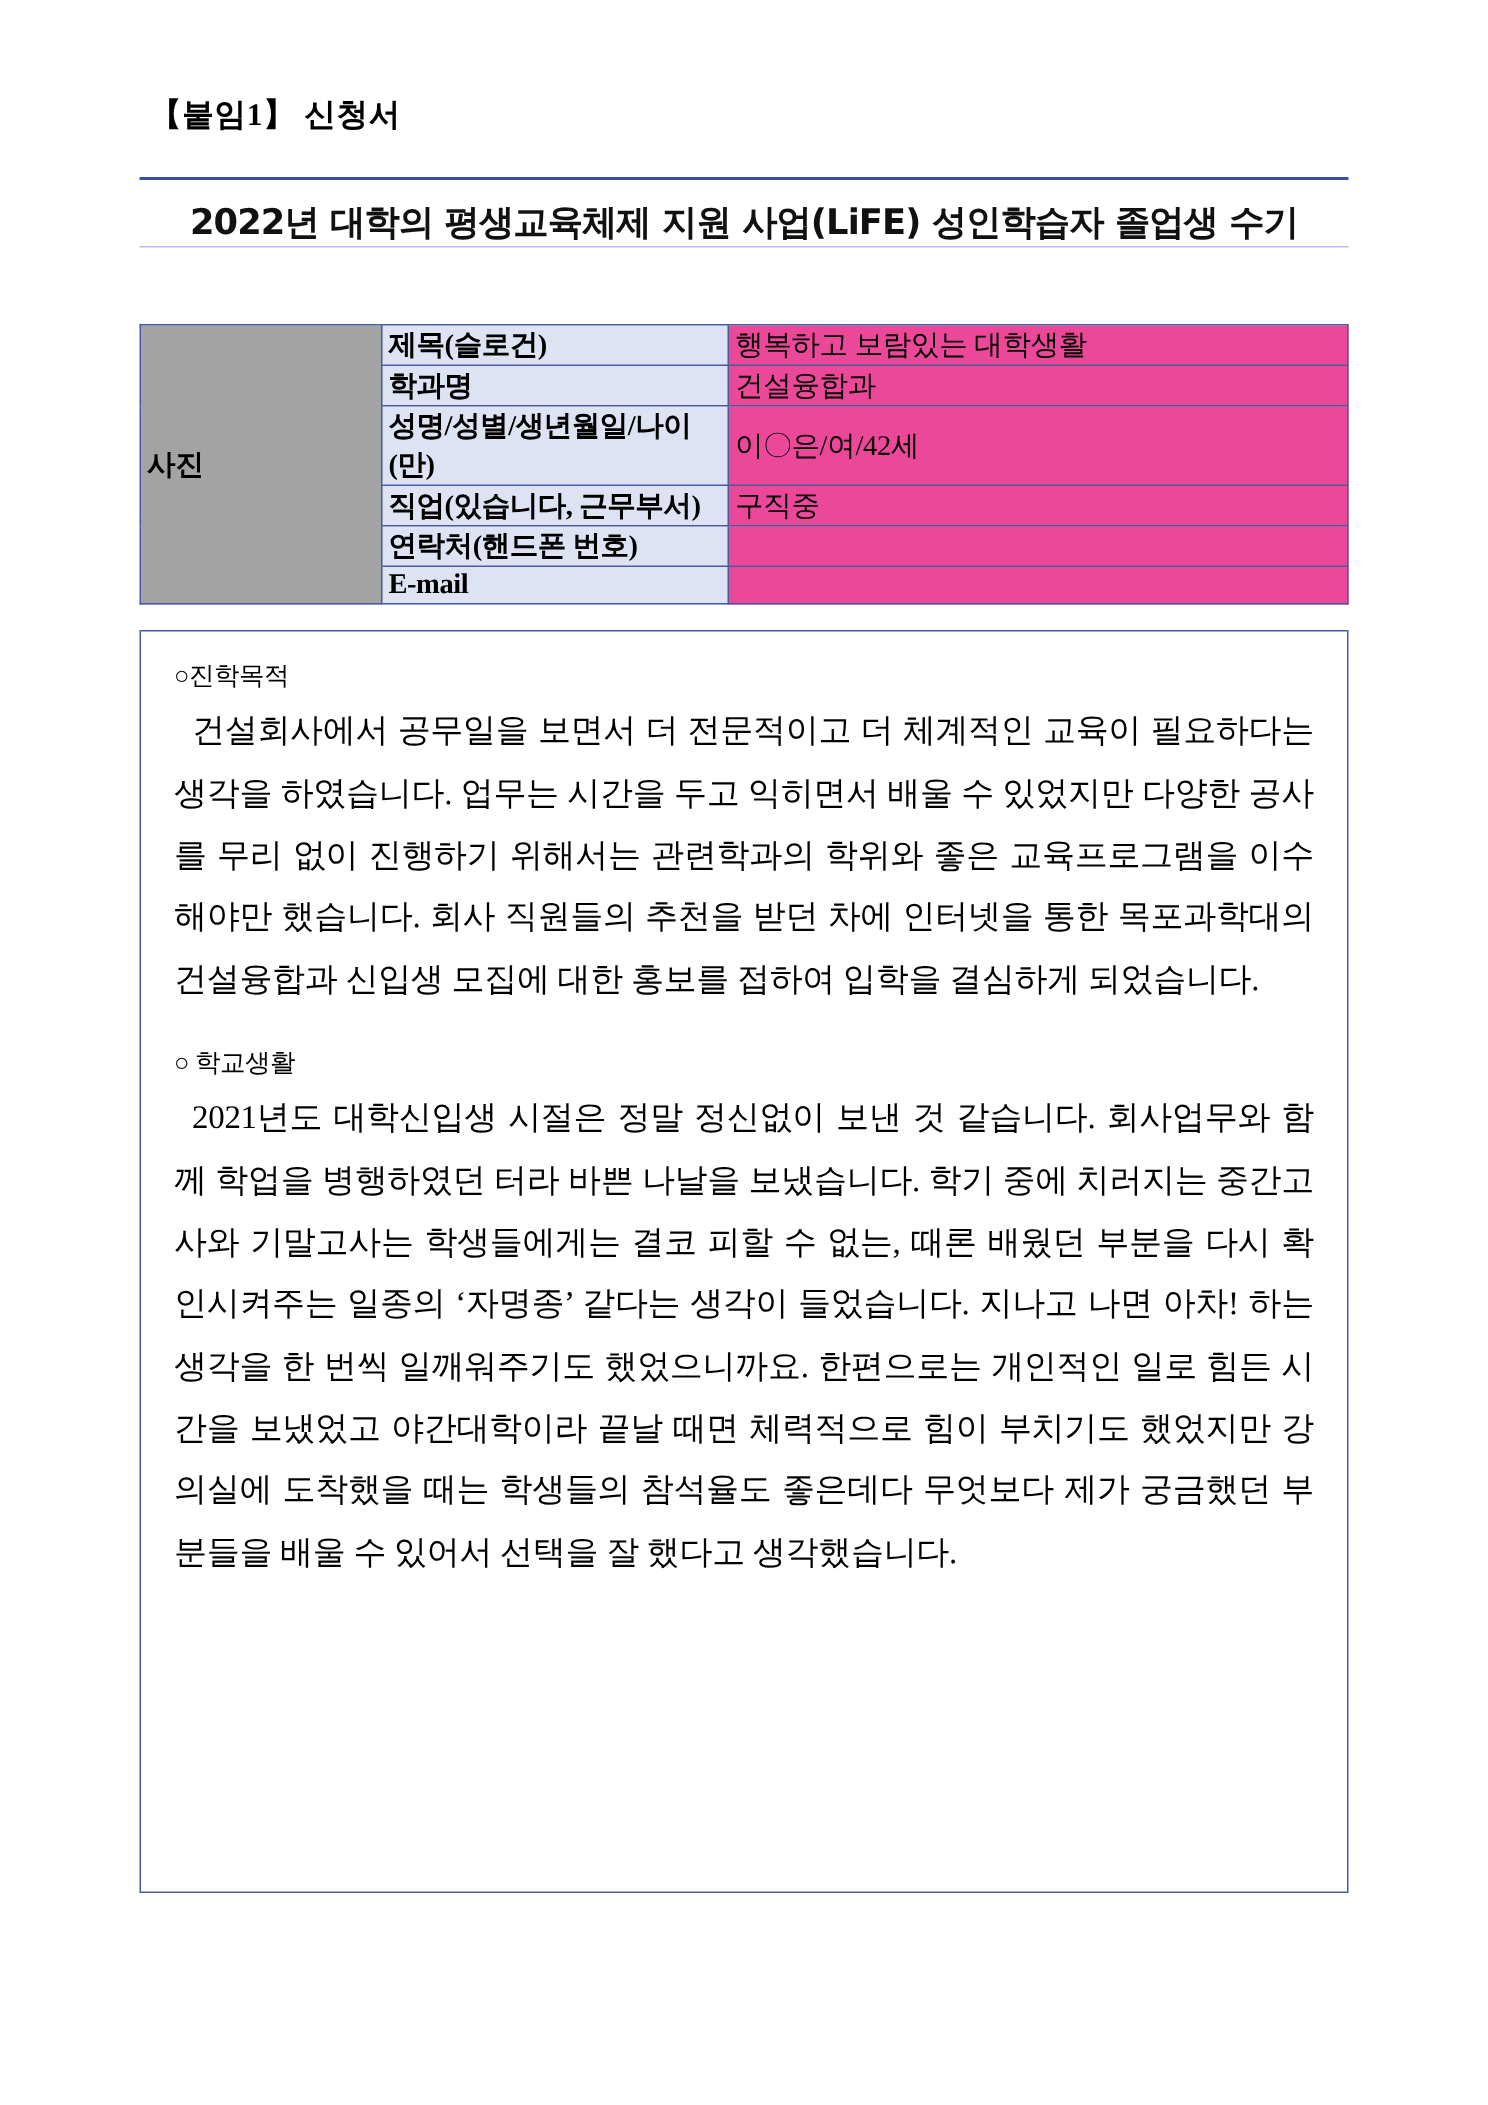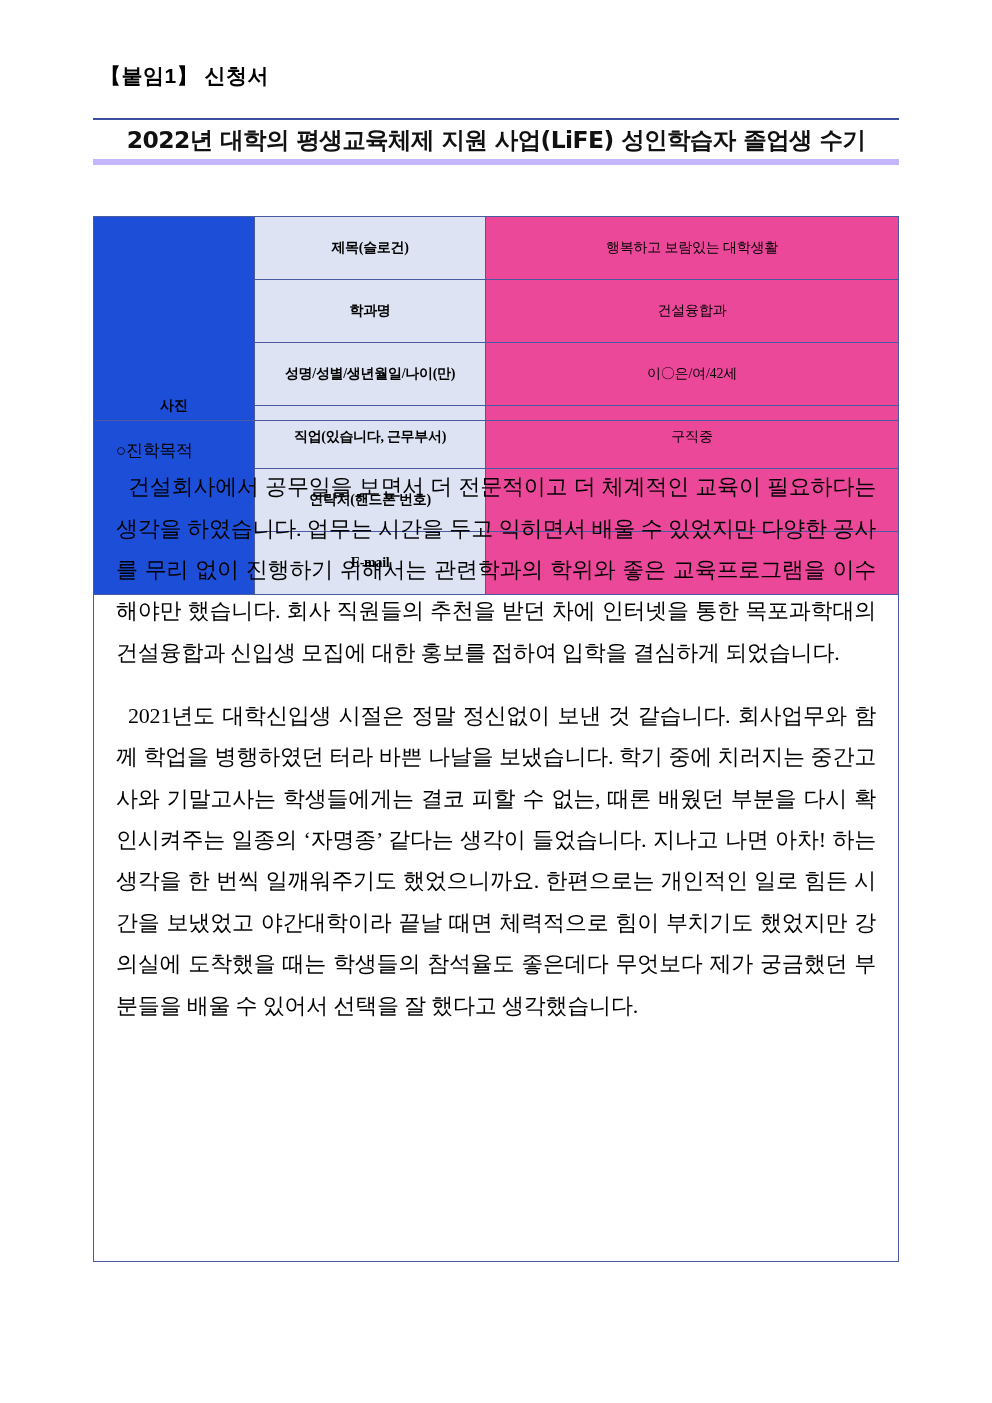--- a/index.html
+++ b/index.html
@@ -24,32 +24,32 @@
     box-sizing: border-box;
   }
   .attach-label {
     position: absolute;
     left: 100px;
     top: 62px;
     font-size: 21px;
     font-weight: bold;
     letter-spacing: 0.5px;
     color: #000;
-    font-family: Liberation Sans, sans-serif;
+    font-family: Liberation Serif, serif;
   }
   .title-bar {
     position: absolute;
     left: 93px;
     top: 118px;
     width: 806px;
     height: 47px;
     border-top: 2px solid #3b4ea0;
-    border-bottom: 6px solid #c4b5fd;
+    border-bottom: 1px solid #c4b5fd;
     display: flex;
-    align-items: center;
+    align-items: flex-end;
     justify-content: center;
     box-sizing: border-box;
   }
   .title-text {
     font-family: "DejaVu Sans", sans-serif;
     font-size: 23.5px;
     font-weight: bold;
     letter-spacing: -0.6px;
     color: #111;
     white-space: nowrap;
@@ -59,30 +59,29 @@
   .info-table {
     position: absolute;
     left: 93px;
     top: 216px;
     width: 806px;
     border-collapse: collapse;
     table-layout: fixed;
   }
   .info-table td {
     border: 1px solid #4a5aa0;
-    font-size: 14px;
+    font-size: 19px;
     height: 24px;
-    padding: 19px 4px;
-    text-align: center;
+    padding: 0 4px;
     vertical-align: middle;
     font-family: "Liberation Serif", serif;
   }
   .photo-cell {
     width: 152px;
-    background: #1d4ed8;
+    background: #a3a3a3;
     font-weight: bold;
     font-size: 16px;
   }
   .label-cell {
     width: 222px;
     background: #dde3f2;
     font-weight: bold;
     font-size: 14.5px;
     letter-spacing: -0.3px;
   }
@@ -167,16 +166,17 @@
       </tr>
     </tbody>
   </table>
 
   <div class="body-box">
     <div class="sec-head">○진학목적</div>
     <p class="para">건설회사에서 공무일을 보면서 더 전문적이고 더 체계적인 교육이 필요하다는 생각을 하였습니다. 업무는 시간을 두고 익히면서 배울 수 있었지만 다양한 공사를 무리 없이 진행하기 위해서는 관련학과의 학위와 좋은 교육프로그램을 이수해야만 했습니다. 회사 직원들의 추천을 받던 차에 인터넷을 통한 목포과학대의 건설융합과 신입생 모집에 대한 홍보를 접하여 입학을 결심하게 되었습니다.</p>
 
     <div class="gap"></div>
 
+    <div class="sec-head spaced">○ 학교생활</div>
     <p class="para">2021년도 대학신입생 시절은 정말 정신없이 보낸 것 같습니다. 회사업무와 함께 학업을 병행하였던 터라 바쁜 나날을 보냈습니다. 학기 중에 치러지는 중간고사와 기말고사는 학생들에게는 결코 피할 수 없는, 때론 배웠던 부분을 다시 확인시켜주는 일종의 ‘자명종’ 같다는 생각이 들었습니다. 지나고 나면 아차! 하는 생각을 한 번씩 일깨워주기도 했었으니까요. 한편으로는 개인적인 일로 힘든 시간을 보냈었고 야간대학이라 끝날 때면 체력적으로 힘이 부치기도 했었지만 강의실에 도착했을 때는 학생들의 참석율도 좋은데다 무엇보다 제가 궁금했던 부분들을 배울 수 있어서 선택을 잘 했다고 생각했습니다.</p>
   </div>
 
 </div>
 
 </body></html>

